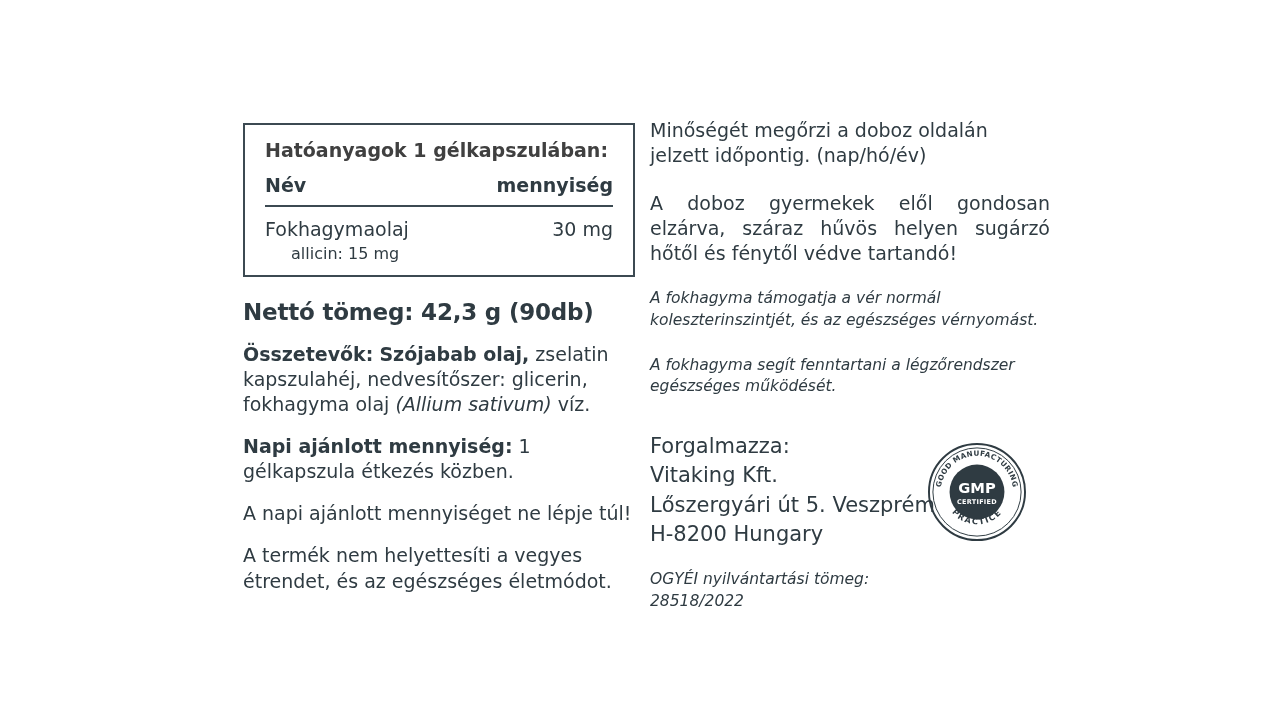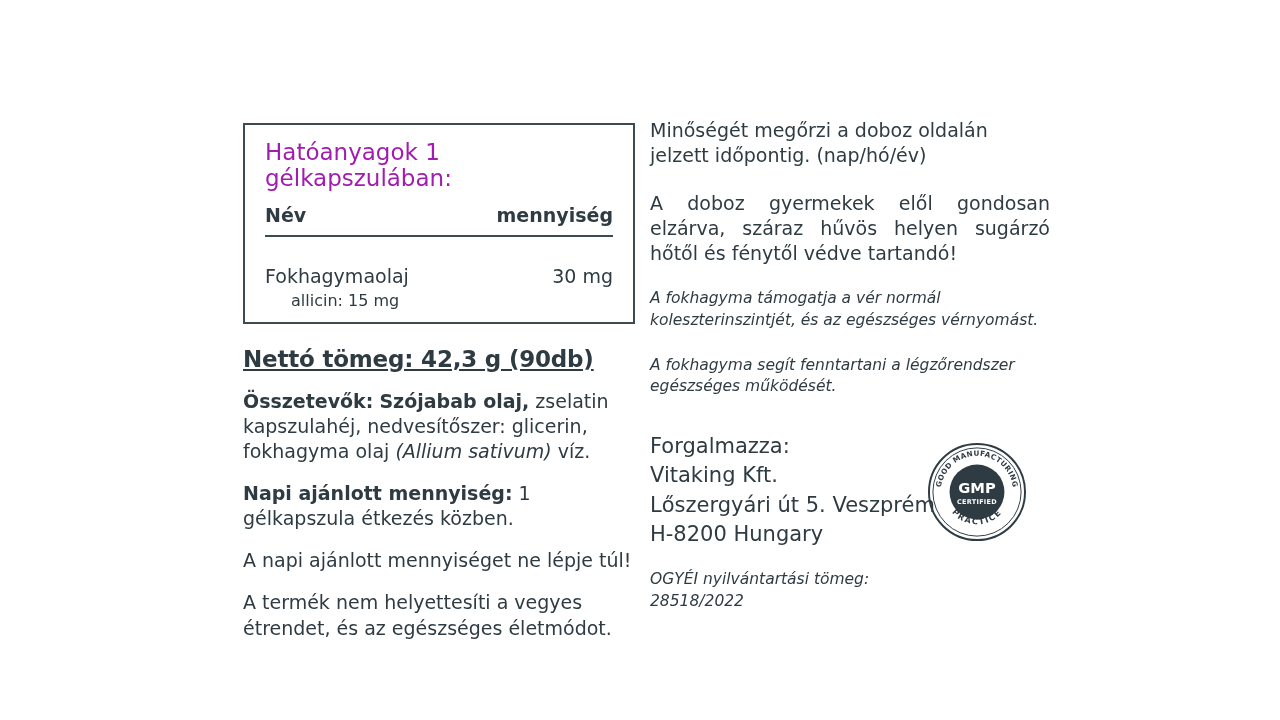--- a/index.html
+++ b/index.html
@@ -37,51 +37,50 @@
     top: 123px;
     width: 392px;
   }
 
   .ingredient-box {
     border: 2px solid #3c4a52;
     padding: 14px 20px 12px 20px;
     width: 392px;
   }
   .box-title {
-    font-size: 23px;
-    font-weight: normal;
-    color: #a21caf;
+    font-size: 19px;
+    font-weight: bold;
+    color: #404040;
     margin-bottom: 13px;
   }
   .box-head-row {
     display: flex;
     justify-content: space-between;
     font-size: 19px;
     font-weight: bold;
     padding-bottom: 9px;
     border-bottom: 2px solid #3c4a52;
   }
   .box-row {
     display: flex;
     justify-content: space-between;
     font-size: 19px;
-    padding-top: 28px;
+    padding-top: 11px;
   }
   .box-subrow {
     font-size: 16px;
     padding-top: 4px;
     padding-left: 26px;
   }
 
   .netto {
     margin-top: 22px;
     font-size: 23px;
     font-weight: bold;
     letter-spacing: -0.2px;
-    text-decoration: underline;
   }
 
   .para {
     margin-top: 17px;
     font-size: 19px;
     line-height: 1.32;
   }
   .para b { font-weight: bold; }
   .para i { font-style: italic; }
 

